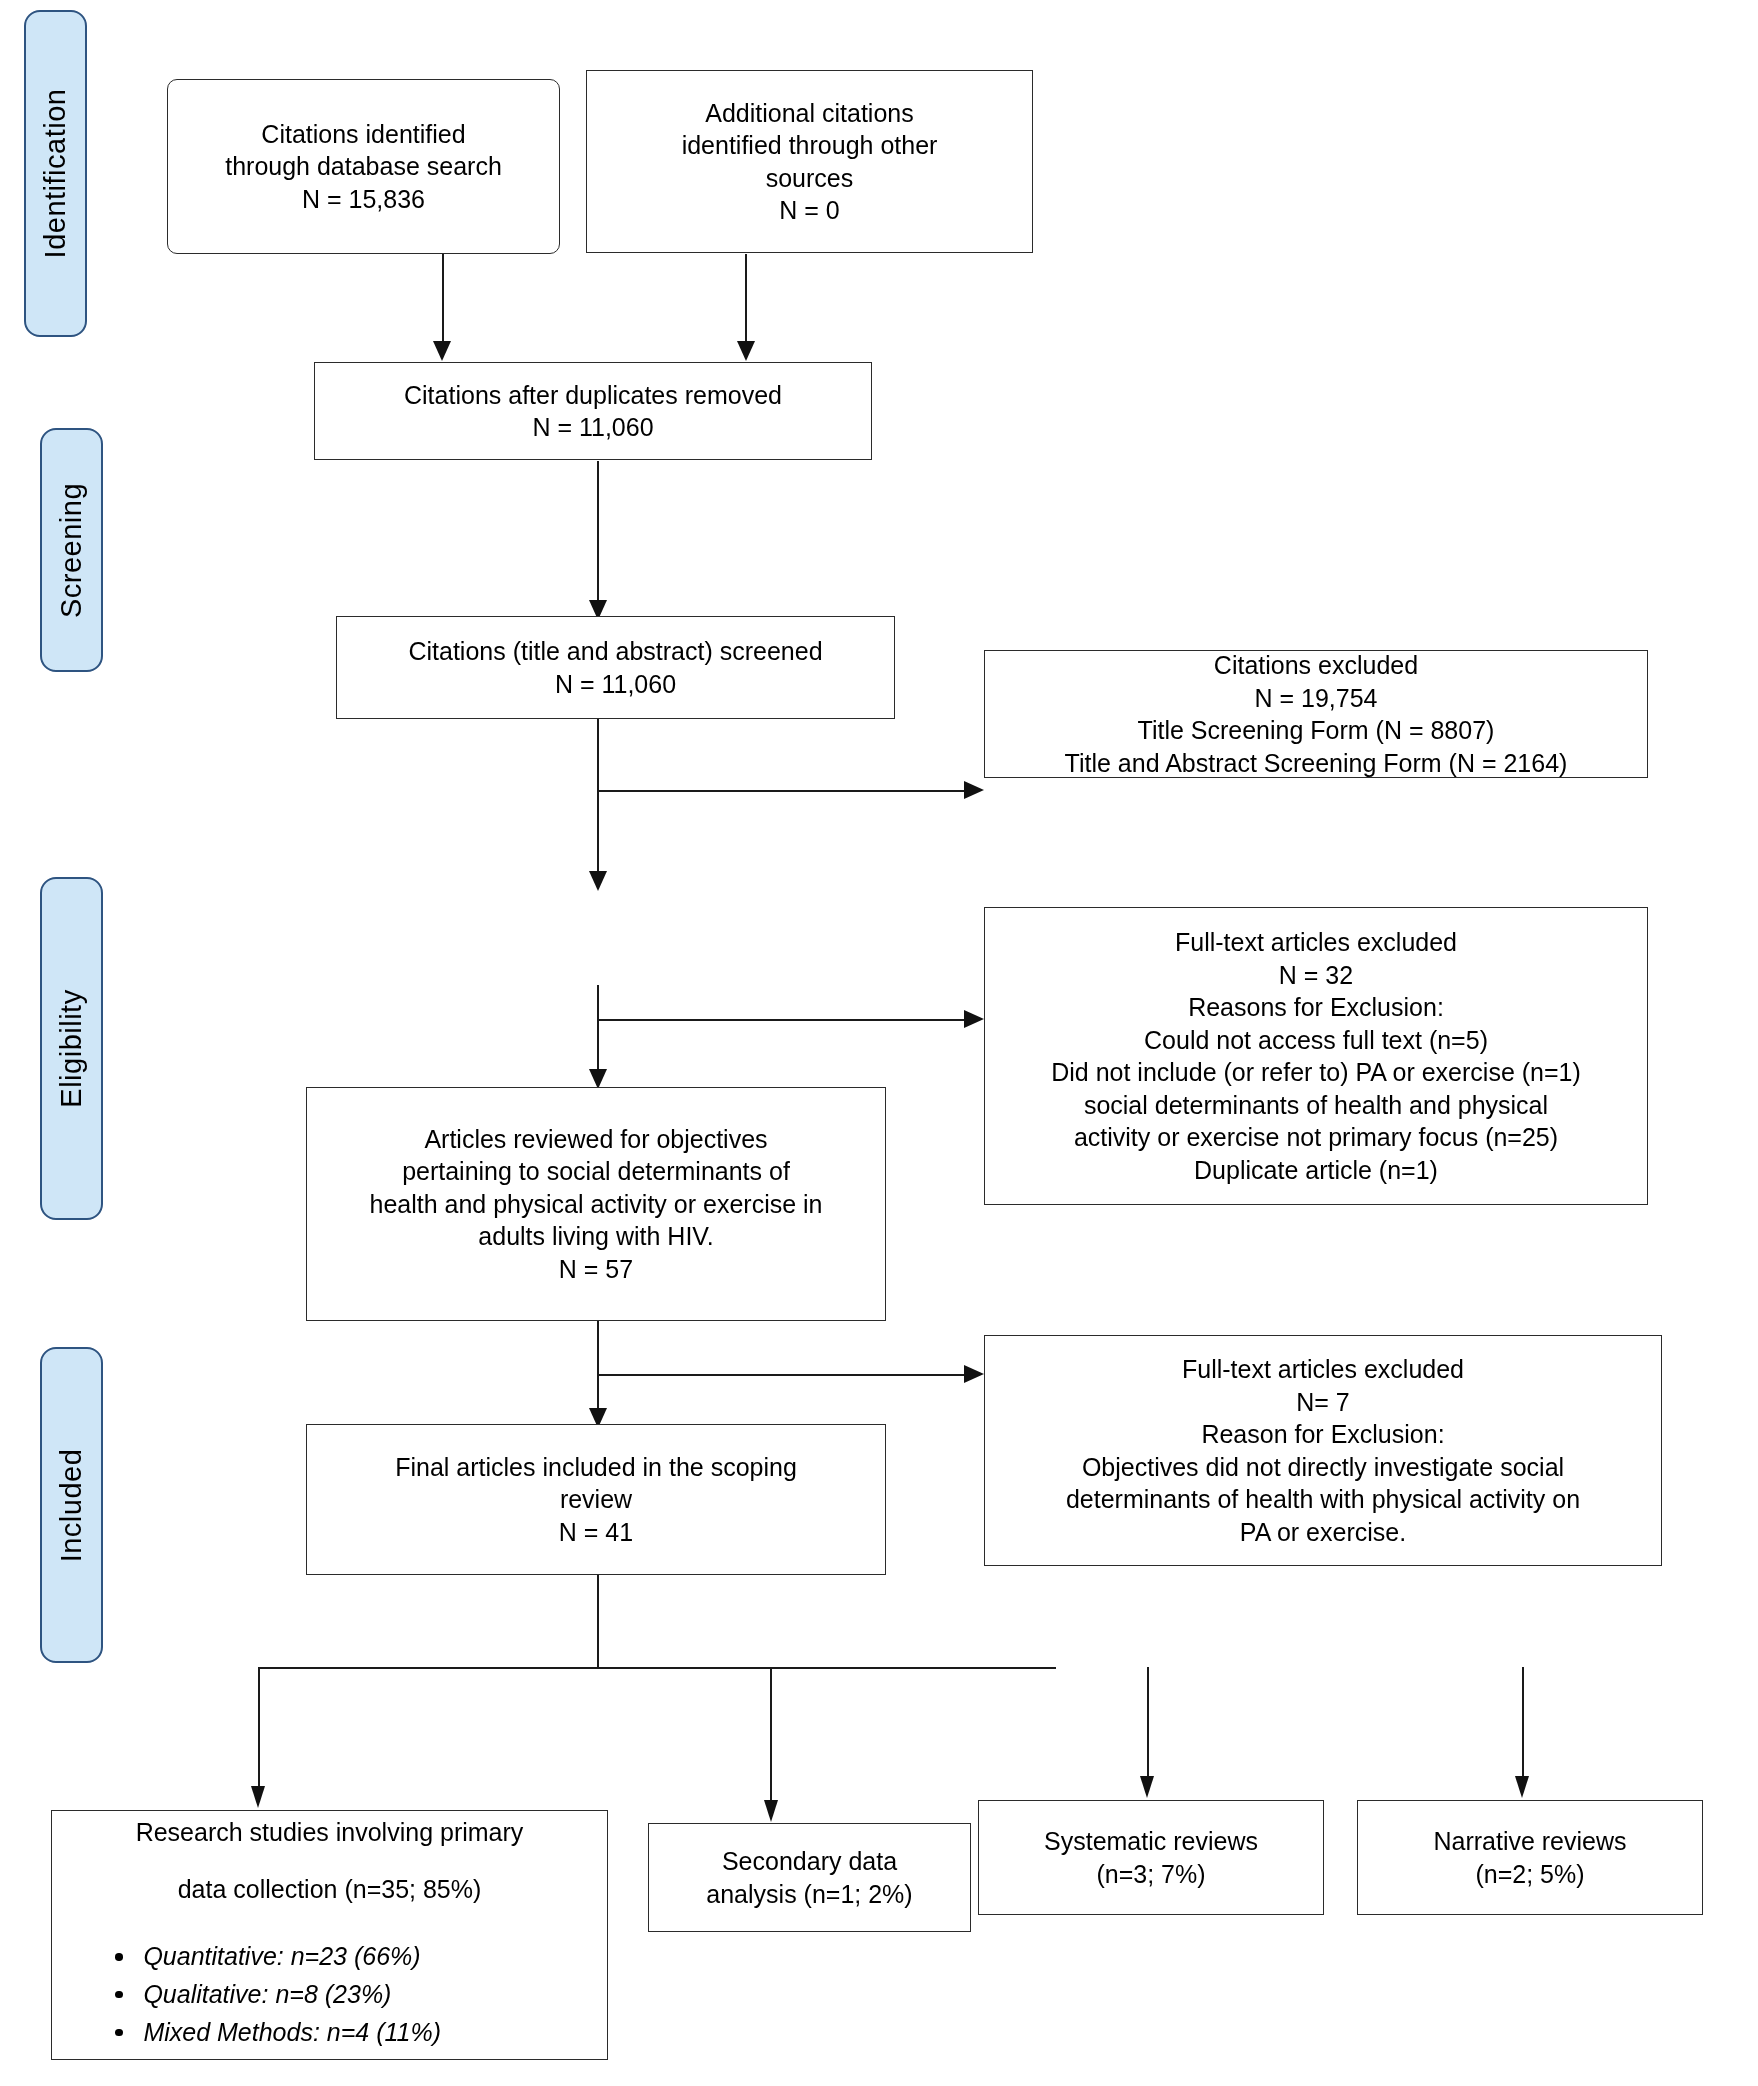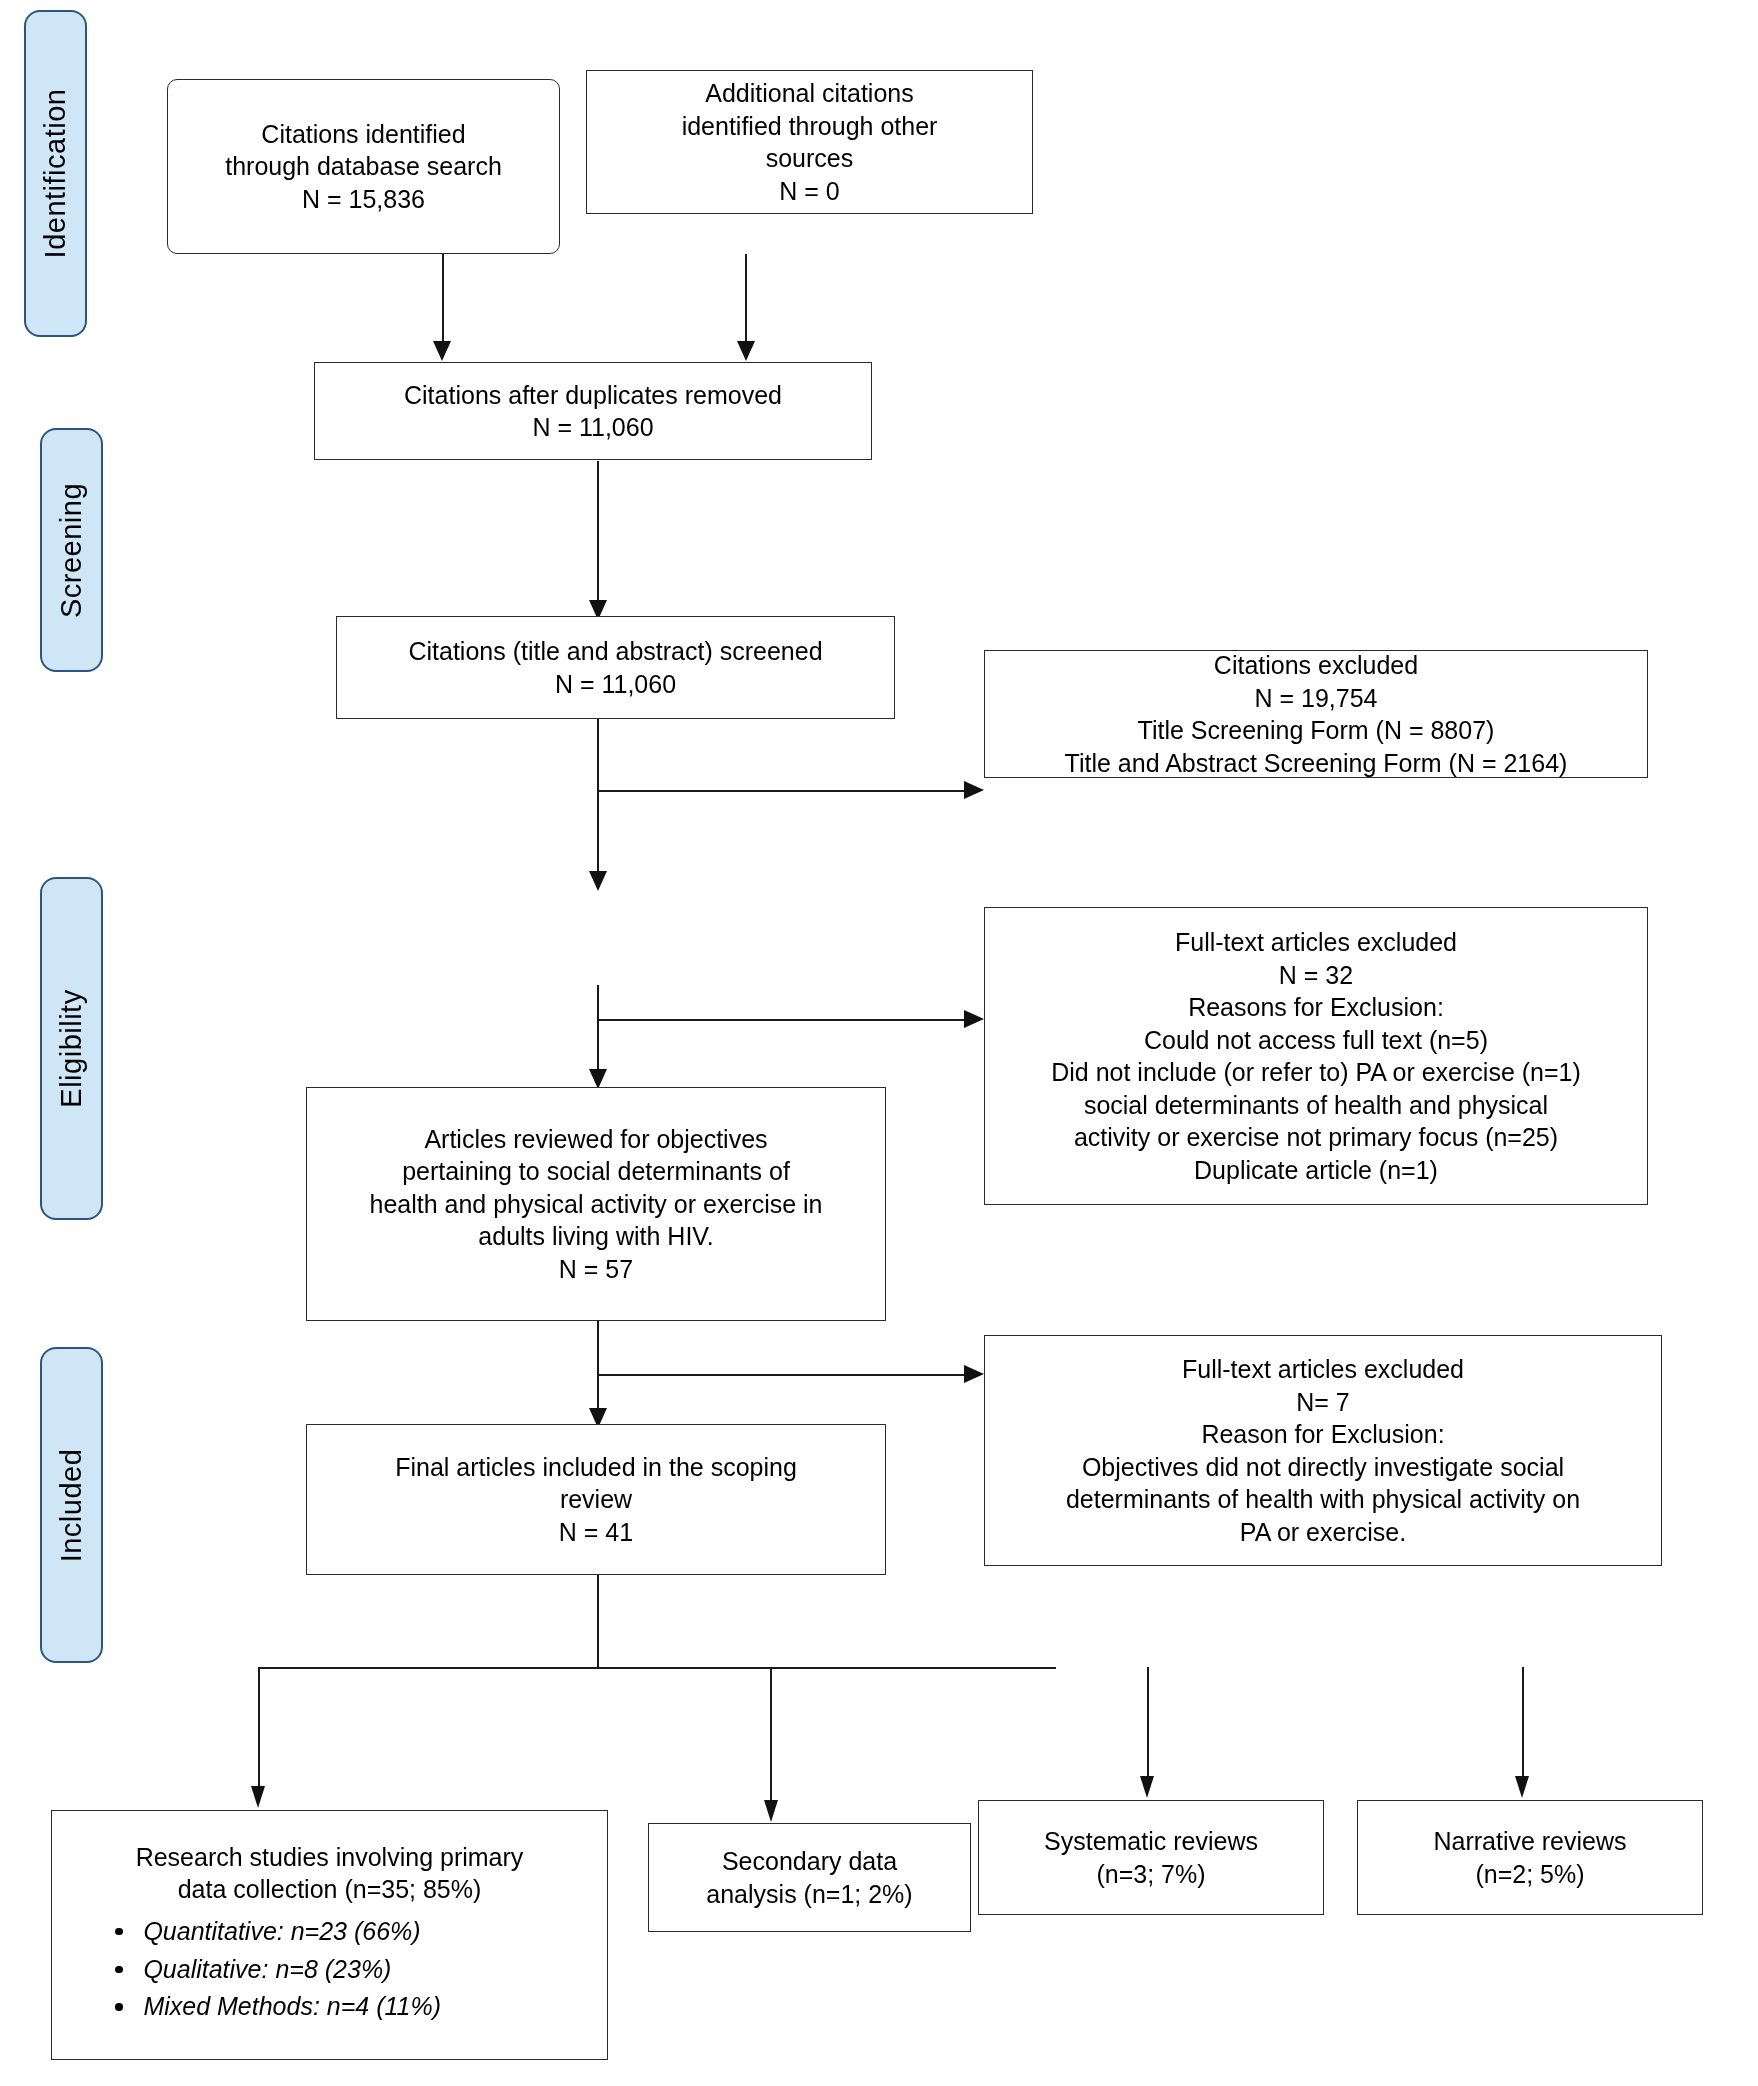--- a/index.html
+++ b/index.html
@@ -50,21 +50,21 @@
     justify-content: center;
     padding: 4.7px 8.4px;
     text-align: center;
     font-size: 25px;
     line-height: 1.30;
   }
   .box .line { display: block; width: 100%; }
 
   .box.left-align-list {
     align-items: stretch;
-    justify-content: center;
+    justify-content: space-between;
     text-align: left;
   }
   .box.left-align-list .line { text-align: center; }
 
   ul.bullets {
     margin: 3.7px 0 0 0;
     padding: 0 0 0 51px;
     list-style: none;
     font-style: italic;
   }
@@ -138,21 +138,21 @@
   <div class="stage" style="left:40px; top:1347px; width:63px; height:316px;">
     <span class="stage-text">Included</span>
   </div>
 
   <div class="box" style="left:167px; top:79px; width:393px; height:175px;border-radius:10px;">
     <span class="line">Citations identified</span>
     <span class="line">through database search</span>
     <span class="line">N = 15,836</span>
   </div>
 
-  <div class="box" style="left:586px; top:70px; width:447px; height:144px;">
+  <div class="box" style="left:586px; top:70px; width:447px; height:183px;">
     <span class="line">Additional citations</span>
     <span class="line">identified through other</span>
     <span class="line">sources</span>
     <span class="line">N = 0</span>
   </div>
 
   <div class="vline" style="left:442px; top:254px; height:91px;"></div>
   <div class="arrow-down" style="left:433px; top:341px;"></div>
 
   <div class="vline" style="left:745px; top:254px; height:92px;"></div>

